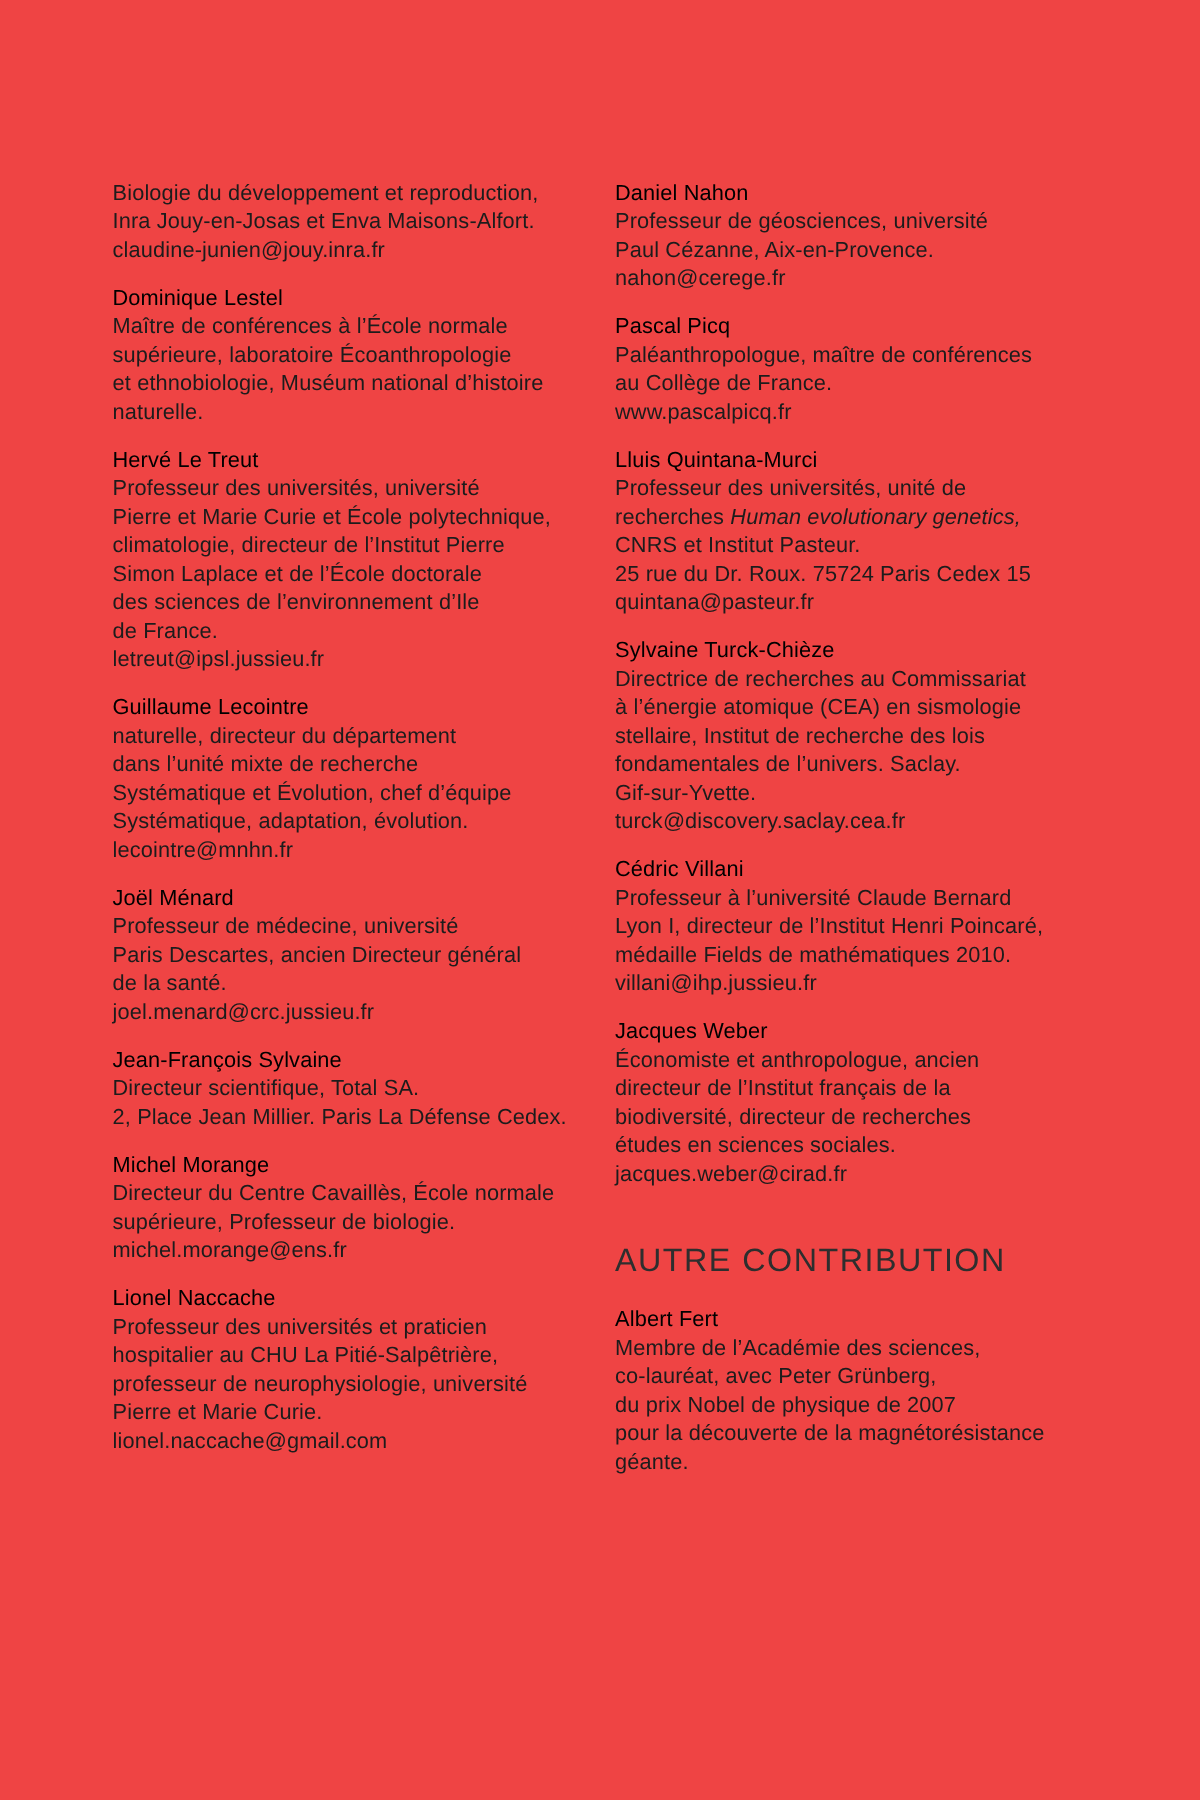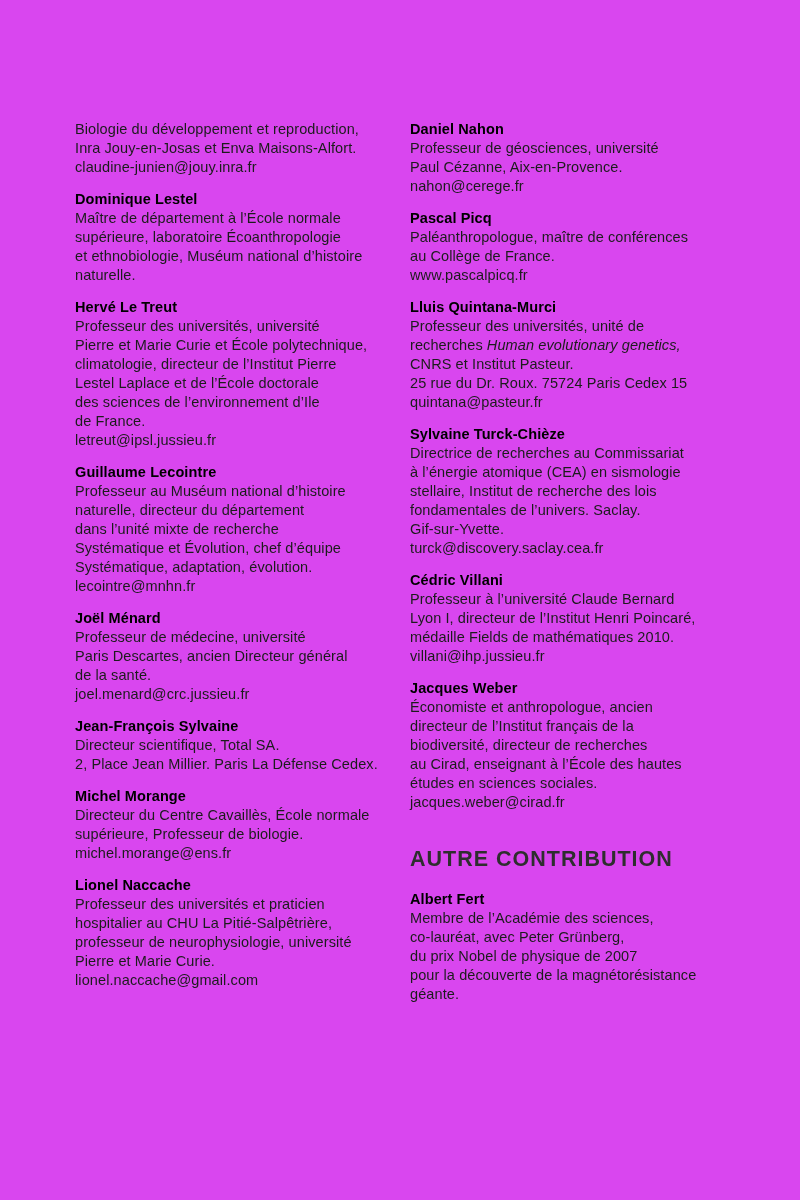--- a/index.html
+++ b/index.html
@@ -9,90 +9,89 @@
     background: #ffffff;
     font-family: "Liberation Sans", sans-serif;
     color: #1c1c1c;
     -webkit-font-smoothing: antialiased;
   }
   .page {
     position: relative;
     width: 800px;
     height: 1200px;
     overflow: hidden;
-    background: #d946ef;
+    background: #ef4444;
   }
   .col {
     position: absolute;
     top: 120px;
   }
   .col-left  { left: 75px;  width: 322px; }
   .col-right { left: 410px; width: 340px; }
   .entry { margin-bottom: 13px; }
   .entry-name {
-    font-weight: bold;
+    font-weight: normal;
     font-size: 14.5px;
     line-height: 19px;
     color: #000000;
     letter-spacing: 0.1px;
   }
   .entry-body { }
   .line {
     font-size: 14.5px;
     line-height: 19px;
     letter-spacing: 0.1px;
     white-space: nowrap;
   }
   .it { font-style: italic; }
   .section-heading {
     font-size: 21.5px;
     line-height: 26px;
-    font-weight: 700;
+    font-weight: 400;
     letter-spacing: 1px;
     color: #2e2e2e;
     margin: 34px 0 18px 0;
   }
 </style>
 </head>
 <body>
 
 <div class="page">
   <div class="col col-left">
       <div class="entry">
         <div class="entry-body">
           <div class="line"><span>Biologie du développement et reproduction,</span></div>
           <div class="line"><span>Inra Jouy-en-Josas et Enva Maisons-Alfort.</span></div>
           <div class="line"><span>claudine-junien@jouy.inra.fr</span></div>
         </div>
       </div>
       <div class="entry">
         <div class="entry-name">Dominique Lestel</div>
         <div class="entry-body">
-          <div class="line"><span>Maître de département à l’École normale</span></div>
+          <div class="line"><span>Maître de conférences à l’École normale</span></div>
           <div class="line"><span>supérieure, laboratoire Écoanthropologie</span></div>
           <div class="line"><span>et ethnobiologie, Muséum national d’histoire</span></div>
           <div class="line"><span>naturelle.</span></div>
         </div>
       </div>
       <div class="entry">
         <div class="entry-name">Hervé Le Treut</div>
         <div class="entry-body">
           <div class="line"><span>Professeur des universités, université</span></div>
           <div class="line"><span>Pierre et Marie Curie et École polytechnique,</span></div>
           <div class="line"><span>climatologie, directeur de l’Institut Pierre</span></div>
-          <div class="line"><span>Lestel Laplace et de l’École doctorale</span></div>
+          <div class="line"><span>Simon Laplace et de l’École doctorale</span></div>
           <div class="line"><span>des sciences de l’environnement d’Ile</span></div>
           <div class="line"><span>de France.</span></div>
           <div class="line"><span>letreut@ipsl.jussieu.fr</span></div>
         </div>
       </div>
       <div class="entry">
         <div class="entry-name">Guillaume Lecointre</div>
         <div class="entry-body">
-          <div class="line"><span>Professeur au Muséum national d’histoire</span></div>
           <div class="line"><span>naturelle, directeur du département</span></div>
           <div class="line"><span>dans l’unité mixte de recherche</span></div>
           <div class="line"><span>Systématique et Évolution, chef d’équipe</span></div>
           <div class="line"><span>Systématique, adaptation, évolution.</span></div>
           <div class="line"><span>lecointre@mnhn.fr</span></div>
         </div>
       </div>
       <div class="entry">
         <div class="entry-name">Joël Ménard</div>
         <div class="entry-body">
@@ -174,21 +173,20 @@
           <div class="line"><span>médaille Fields de mathématiques 2010.</span></div>
           <div class="line"><span>villani@ihp.jussieu.fr</span></div>
         </div>
       </div>
       <div class="entry">
         <div class="entry-name">Jacques Weber</div>
         <div class="entry-body">
           <div class="line"><span>Économiste et anthropologue, ancien</span></div>
           <div class="line"><span>directeur de l’Institut français de la</span></div>
           <div class="line"><span>biodiversité, directeur de recherches</span></div>
-          <div class="line"><span>au Cirad, enseignant à l’École des hautes</span></div>
           <div class="line"><span>études en sciences sociales.</span></div>
           <div class="line"><span>jacques.weber@cirad.fr</span></div>
         </div>
       </div>
       <div class="section-heading">AUTRE CONTRIBUTION</div>
       <div class="entry">
         <div class="entry-name">Albert Fert</div>
         <div class="entry-body">
           <div class="line"><span>Membre de l’Académie des sciences,</span></div>
           <div class="line"><span>co-lauréat, avec Peter Grünberg,</span></div>

